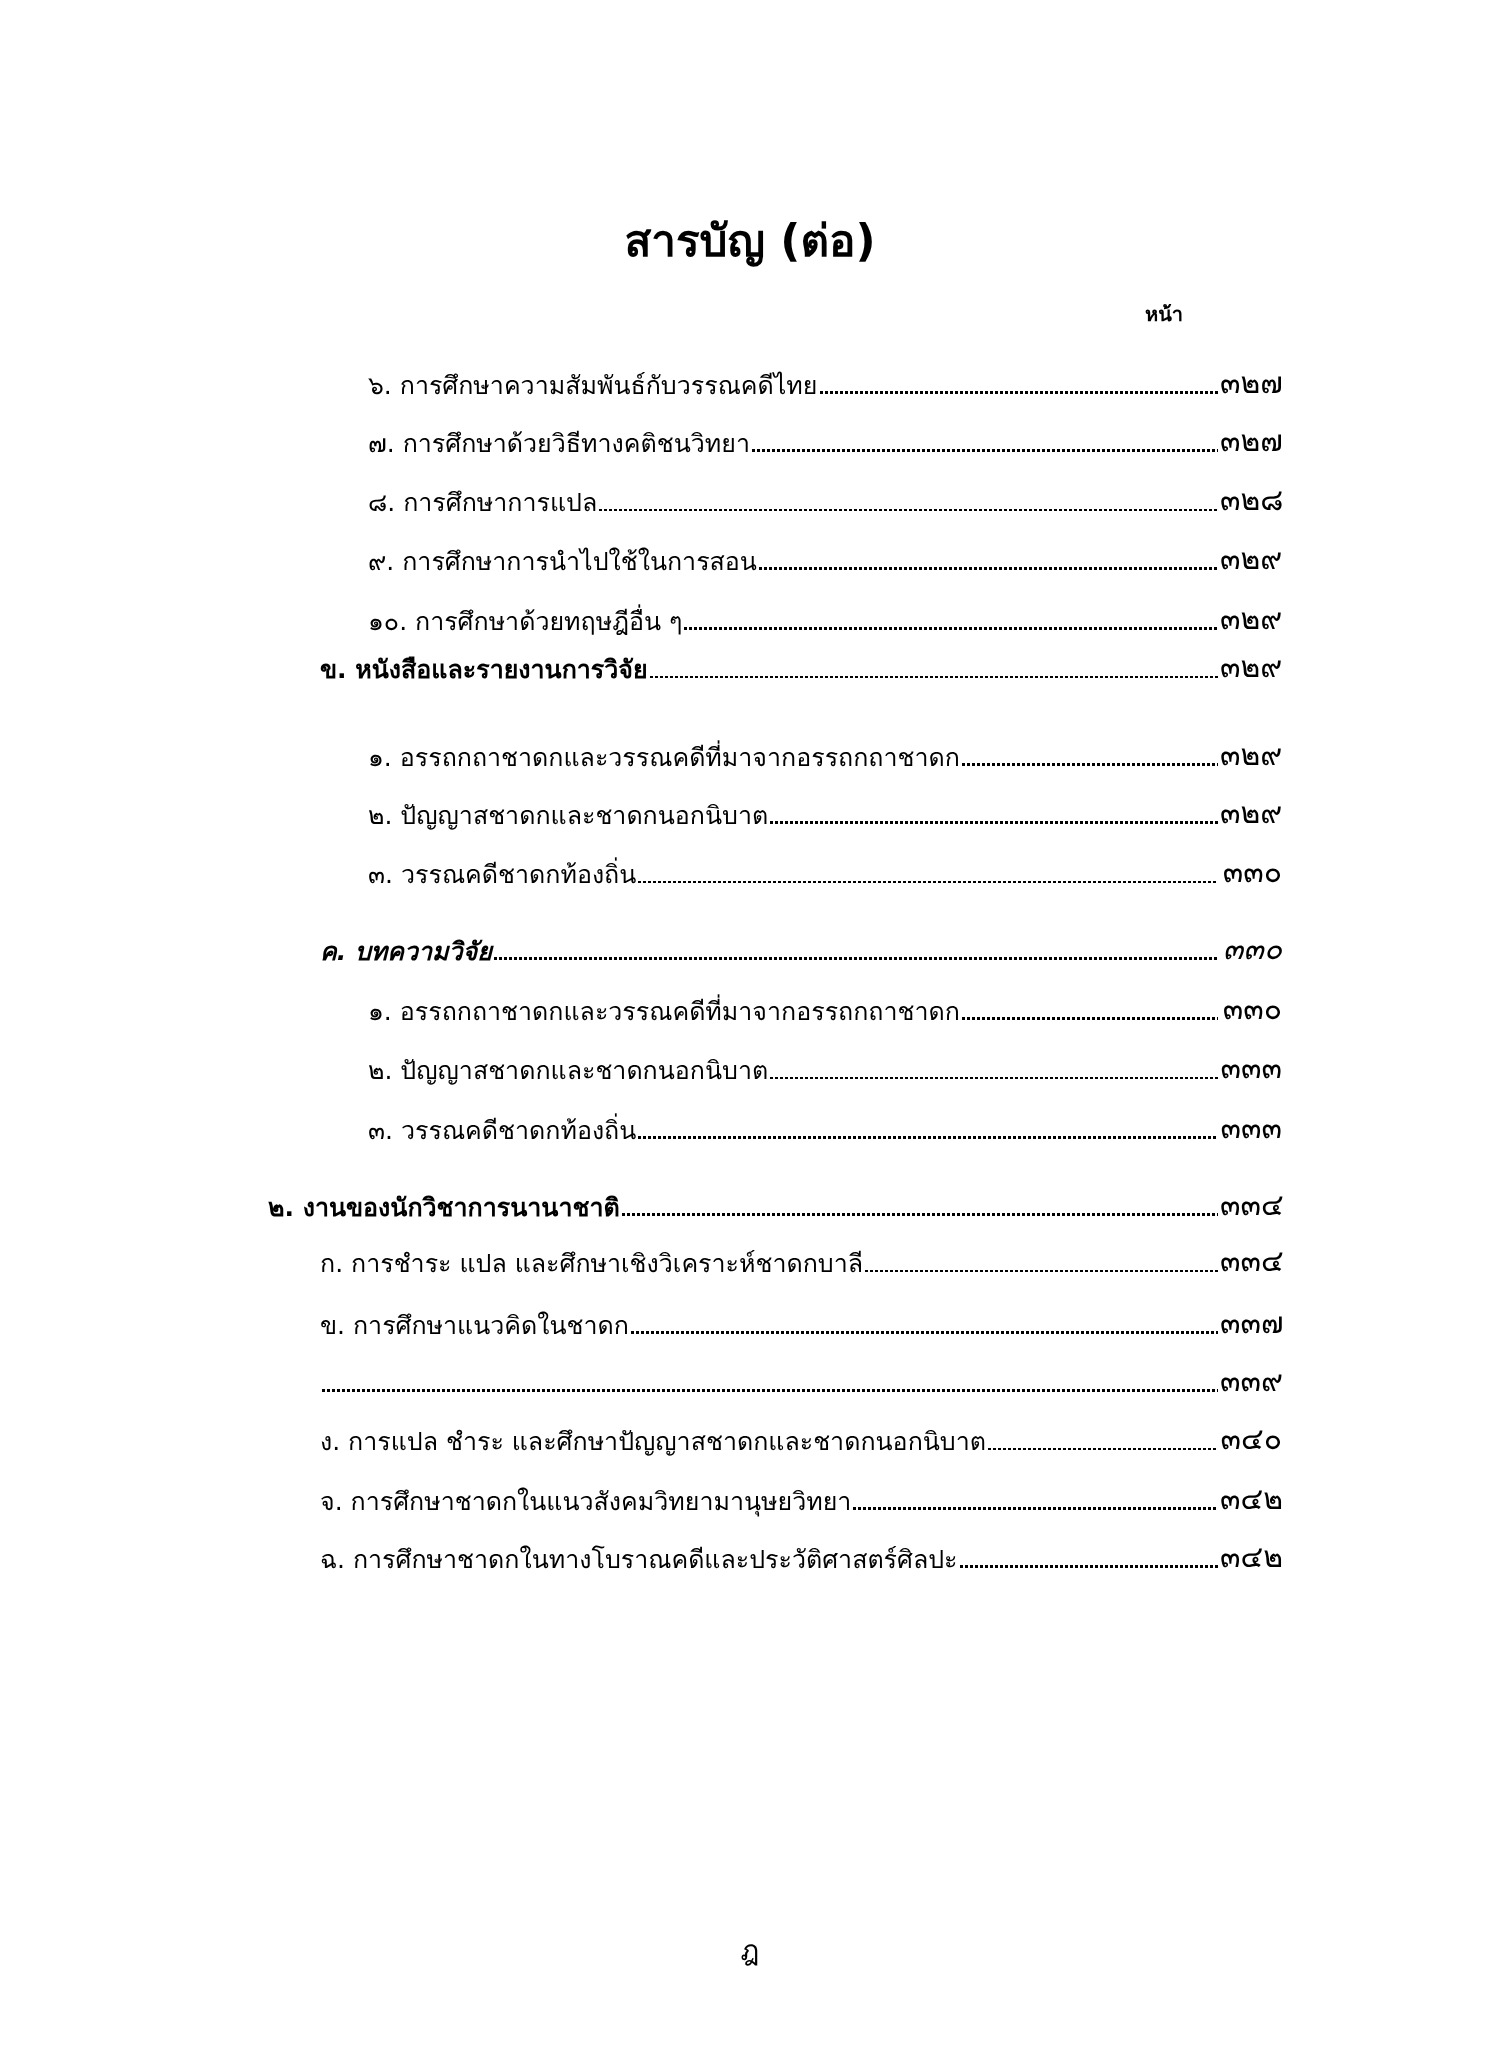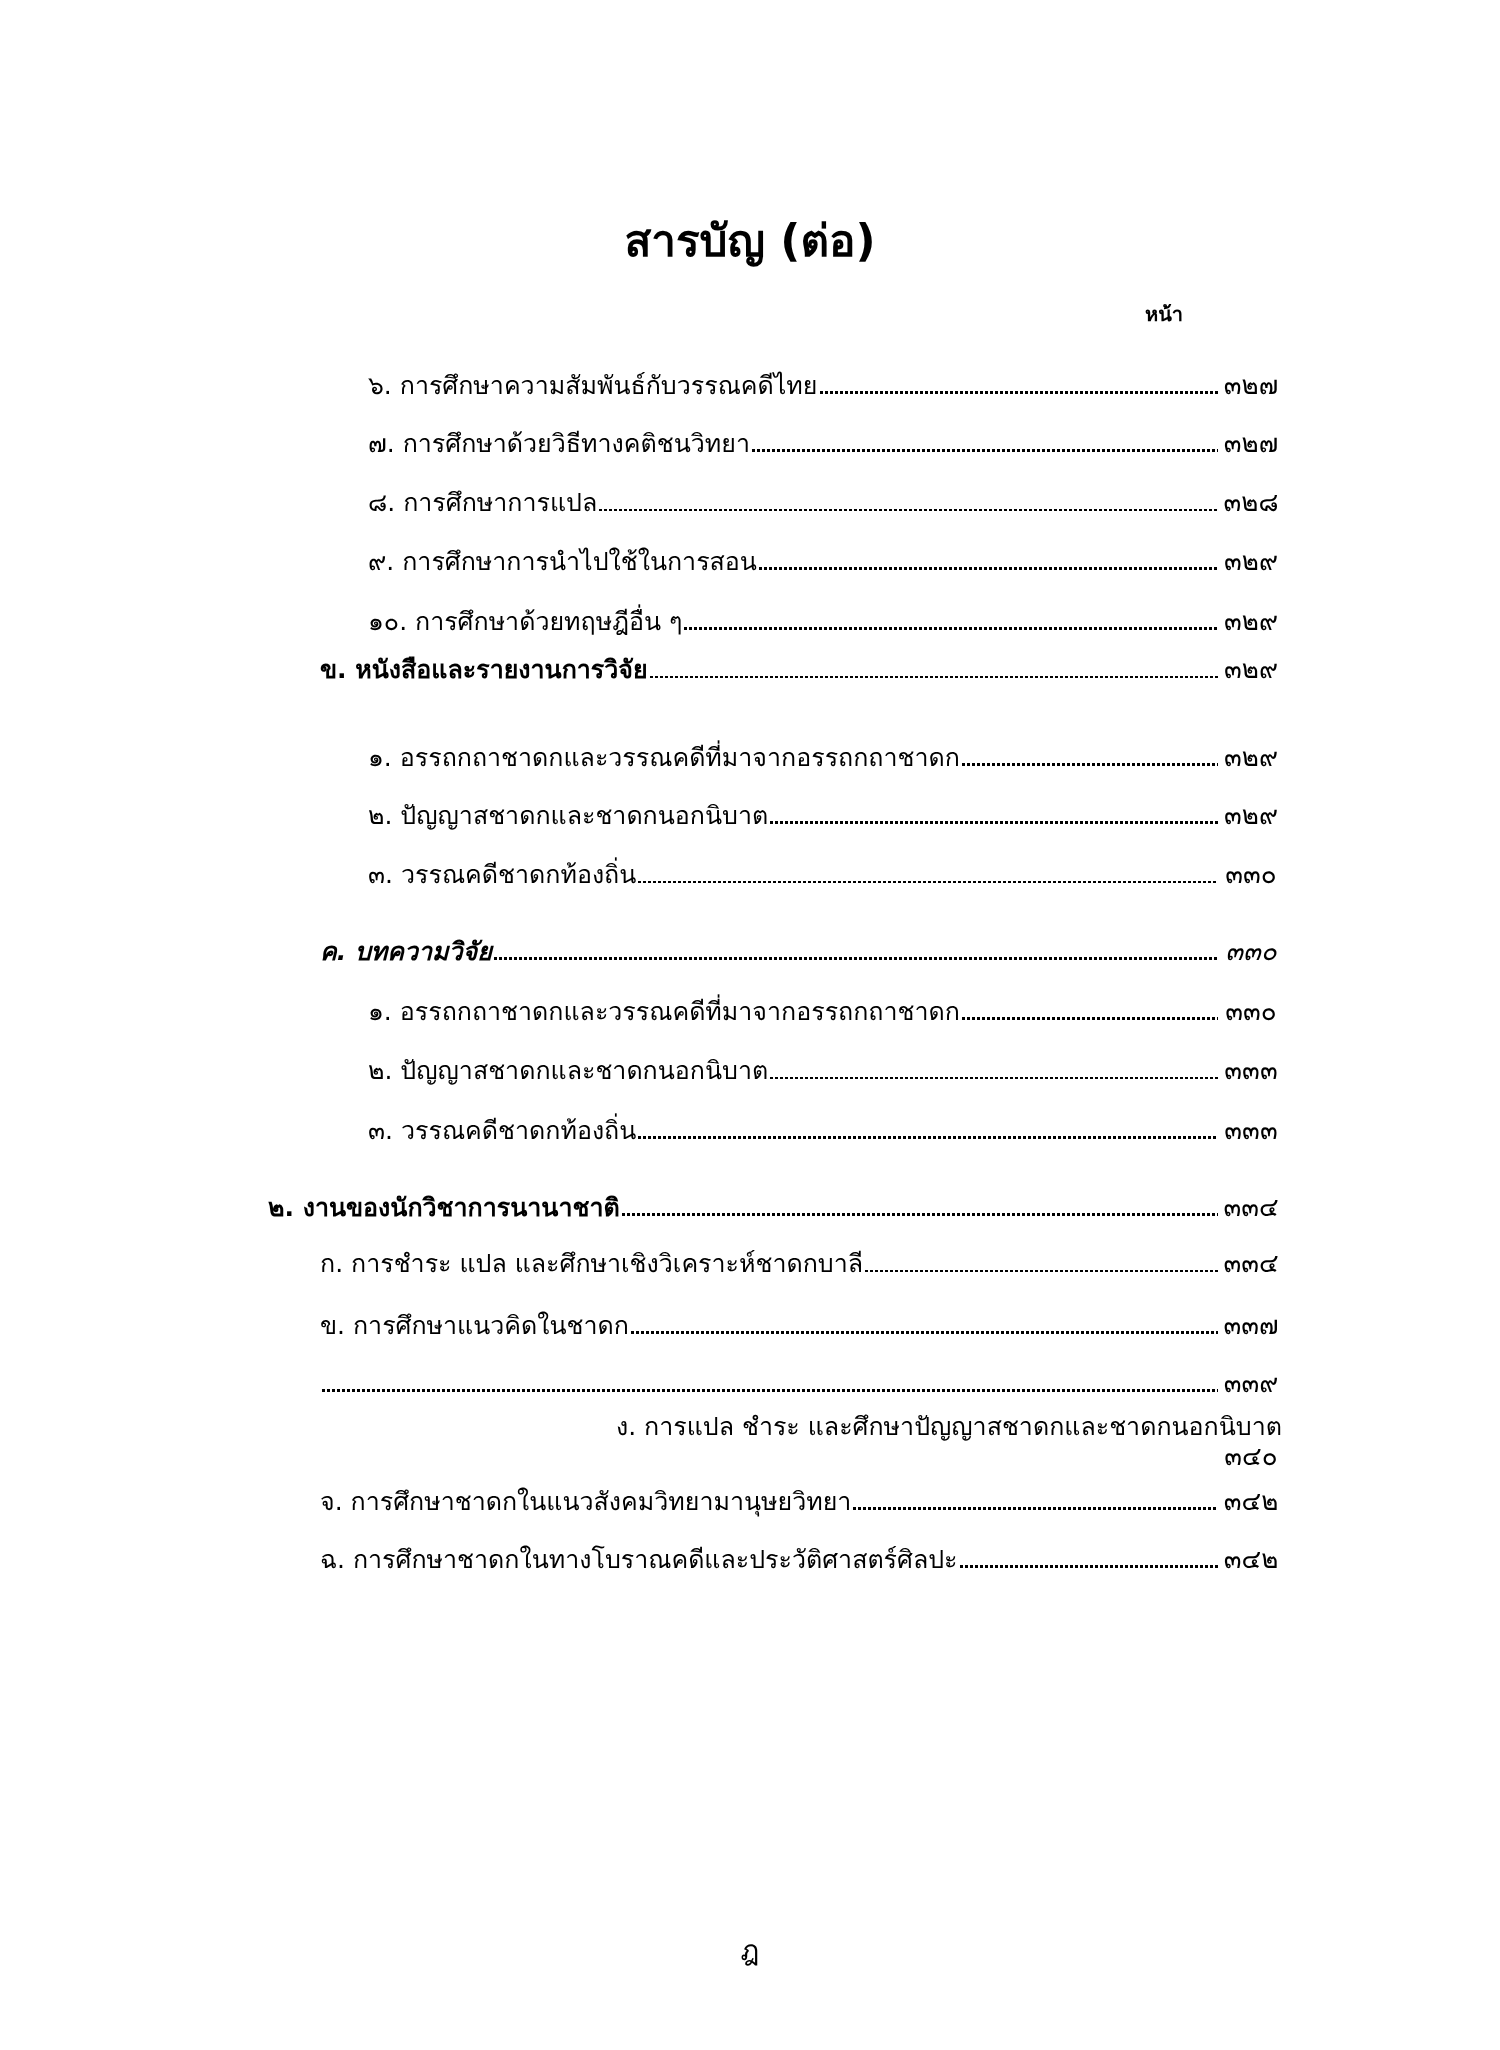--- a/index.html
+++ b/index.html
@@ -9,21 +9,21 @@
            font-size: 44px; font-weight: bold; }
   .page-col { position: absolute; left: 1145px; top: 298px; width: 80px; text-align: left;
               font-size: 20px; font-weight: bold; }
   .row { position: absolute; display: flex; align-items: flex-end; height: 40px;
          font-size: 25px; white-space: nowrap; }
   .row .label { flex: 0 0 auto; line-height: 1; }
   .row .leader { flex: 1 1 auto; margin: 0 2px 4px 2px; height: 3px;
                  background-image: linear-gradient(to right, #000 60%, transparent 60%);
                  background-size: 5px 3px; background-repeat: repeat-x; }
   .row .leader.light { height: 2px; background-image: linear-gradient(to right, #000 55%, transparent 55%); background-size: 5px 2px; }
-  .row .pg { flex: 0 0 auto; width: 62px; text-align: center; font-size: 26px; line-height: 1; }
+  .row .pg { flex: 0 0 auto; width: 62px; text-align: right; font-size: 30px; line-height: 1; }
   .row.bold .label { font-weight: bold; }
   .footer { position: absolute; left: 0; width: 1500px; top: 1928px; text-align: center; font-size: 28px; }
 </style>
 </head>
 <body>
 
 <div class="title">สารบัญ (ต่อ)</div>
 <div class="page-col">หน้า</div>
 
 <div id="toc">
@@ -104,21 +104,21 @@
     </div>
     <div class="row" style="left: 320px; width: 962px; top: 1298px;">
       <span class="label">ข. การศึกษาแนวคิดในชาดก</span>
       <span class="leader"></span>
       <span class="pg">๓๓๗</span>
     </div>
     <div class="row" style="left: 320px; width: 962px; top: 1356px;">
       <span class="leader"></span>
       <span class="pg">๓๓๙</span>
     </div>
-    <div class="row" style="left: 320px; width: 962px; top: 1414px; flex-direction: column;">
+    <div class="row" style="left: 320px; width: 962px; top: 1414px;">
       <span class="label">ง. การแปล ชำระ และศึกษาปัญญาสชาดกและชาดกนอกนิบาต</span>
       <span class="leader light"></span>
       <span class="pg">๓๔๐</span>
     </div>
     <div class="row" style="left: 320px; width: 962px; top: 1474px;">
       <span class="label">จ. การศึกษาชาดกในแนวสังคมวิทยามานุษยวิทยา</span>
       <span class="leader"></span>
       <span class="pg">๓๔๒</span>
     </div>
     <div class="row" style="left: 320px; width: 962px; top: 1532px;">

